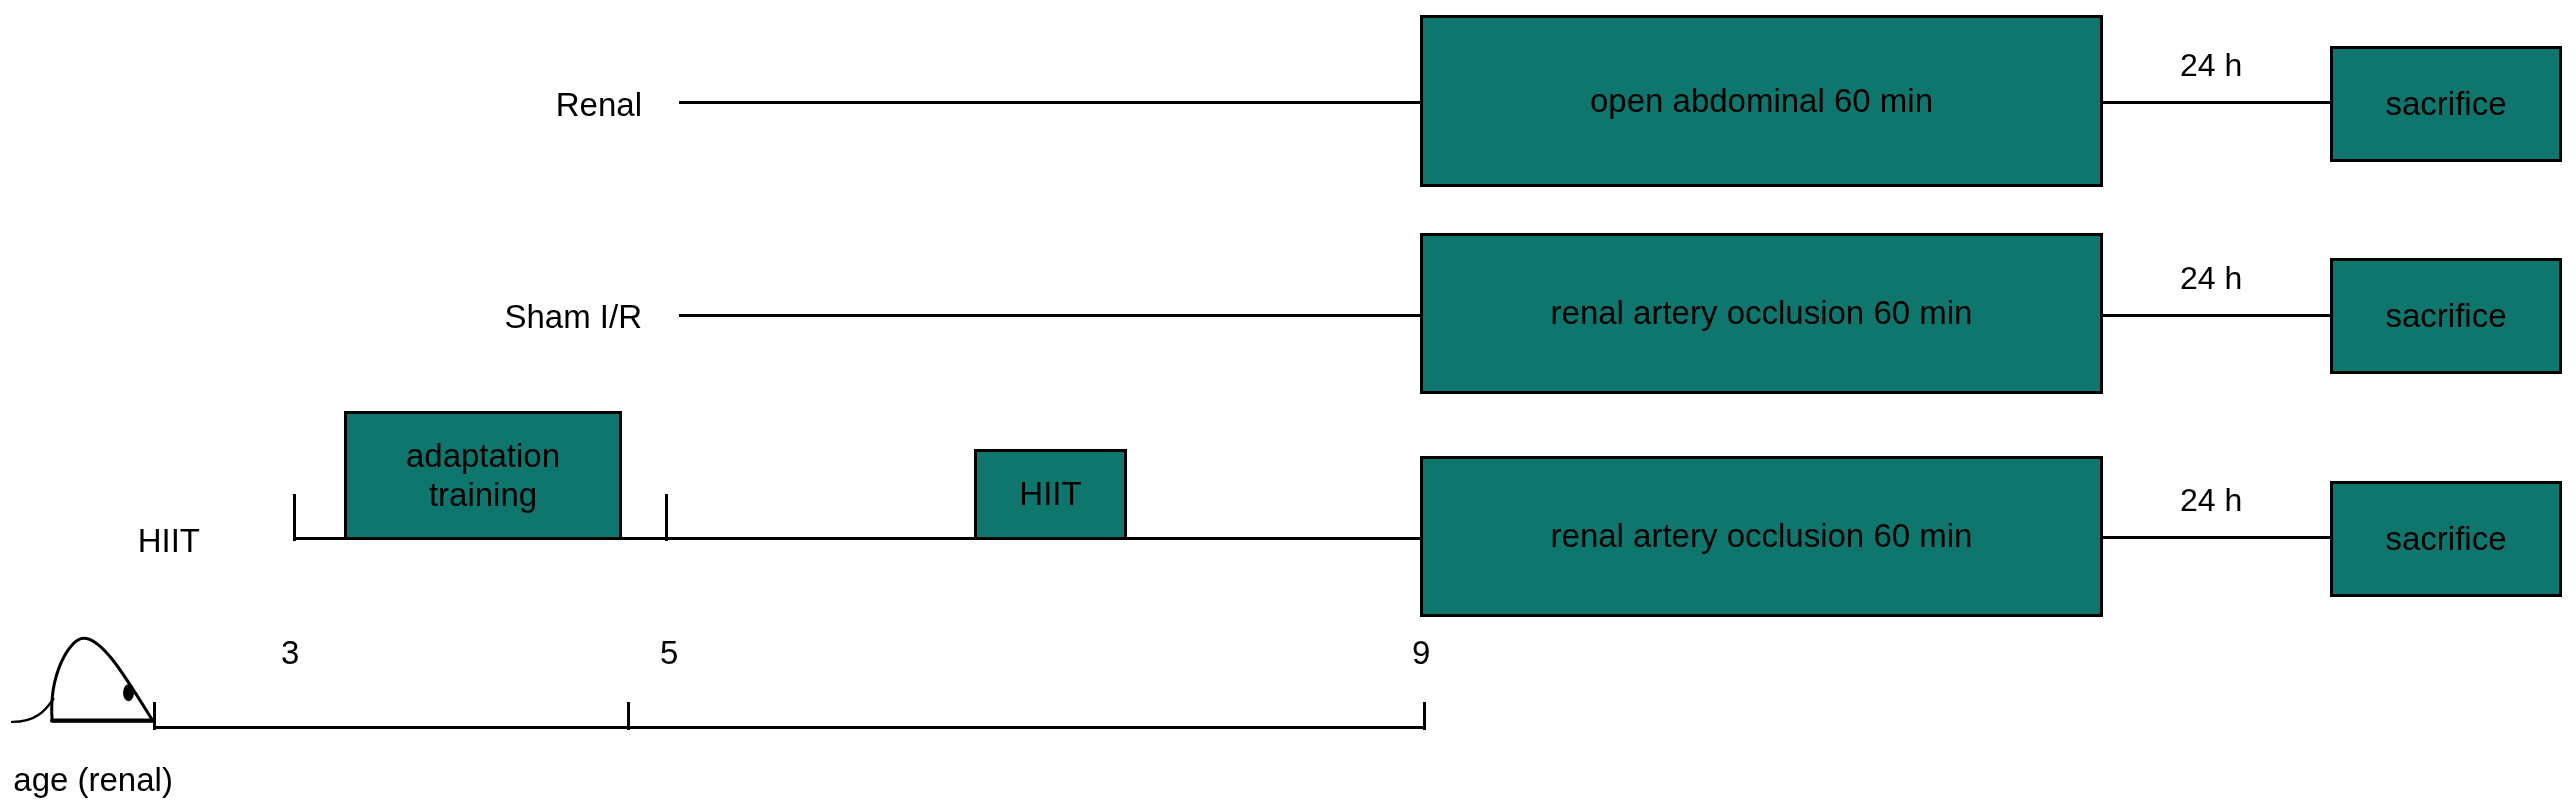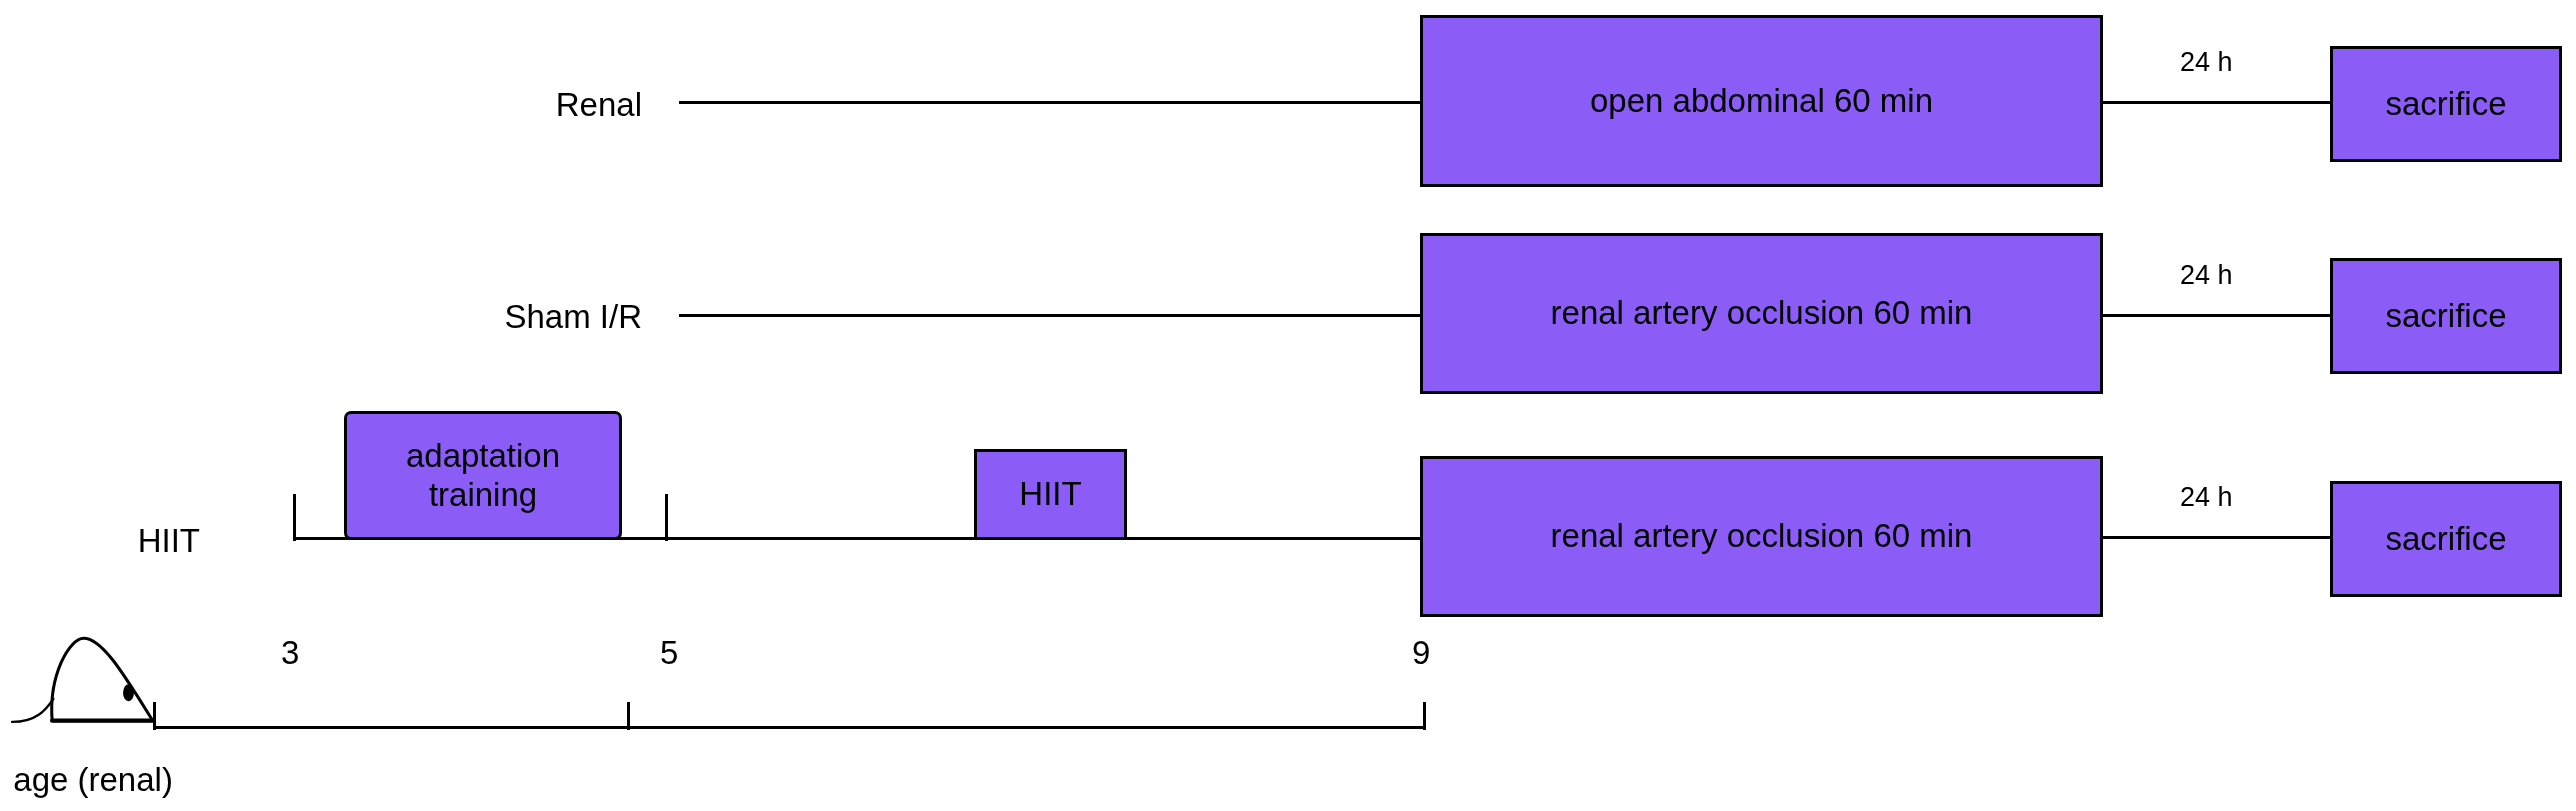--- a/index.html
+++ b/index.html
@@ -28,21 +28,21 @@
   .vline {
     position: absolute;
     background: #000000;
     width: 3px;
   }
 
   
   .box {
     position: absolute;
     border: 3px solid #000000;
-    background: #8b5cf6;
+    background: #0f766e;
     box-sizing: border-box;
     display: flex;
     align-items: center;
     justify-content: center;
     text-align: center;
     line-height: 1.16;
   }
   .box-label {
     font-size: 33px;
     color: #000000;
@@ -54,21 +54,21 @@
     position: absolute;
     font-size: 33px;
     color: #000000;
     white-space: nowrap;
     text-align: right;
   }
 
   
   .interval-label {
     position: absolute;
-    font-size: 27px;
+    font-size: 32px;
     color: #000000;
     white-space: nowrap;
   }
 
   
   .axis-tick-label {
     position: absolute;
     font-size: 33px;
     color: #000000;
     white-space: nowrap;
@@ -131,21 +131,21 @@
   </div>
 
   <div>
     <div class="row-label" style="left:36px; top:522px; width:164px;">HIIT</div>
 
     <div class="hline" style="left:293px; top:537px; width:1130px;"></div>
 
     <div class="vline" style="left:293px; top:494px; height:47px;"></div>
     <div class="vline" style="left:665px; top:494px; height:47px;"></div>
 
-    <div class="box" style="left:344px; top:411px; width:278px; height:129px;border-radius:7px;">
+    <div class="box" style="left:344px; top:411px; width:278px; height:129px;">
       <span class="box-label">adaptation
 training</span>
     </div>
 
     <div class="box" style="left:974px; top:449px; width:153px; height:91px;">
       <span class="box-label">HIIT</span>
     </div>
 
     <div class="box" style="left:1420px; top:456px; width:683px; height:161px;">
       <span class="box-label">renal artery occlusion 60 min</span>

